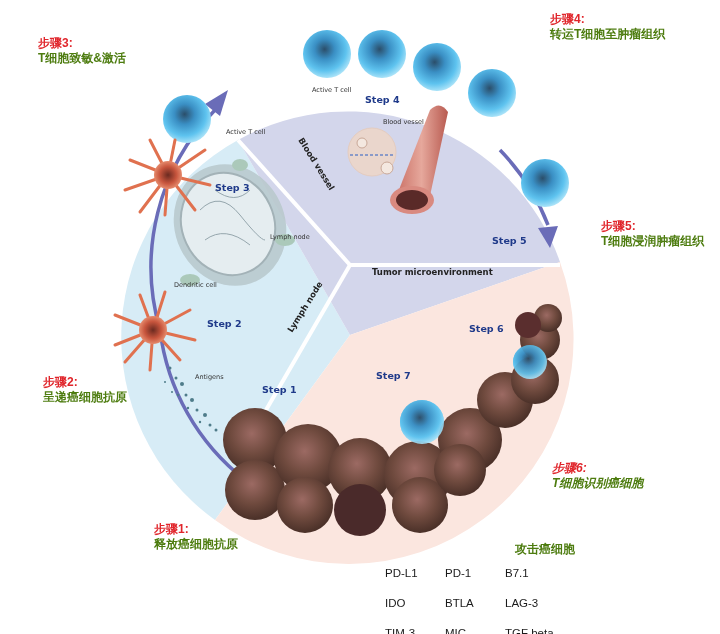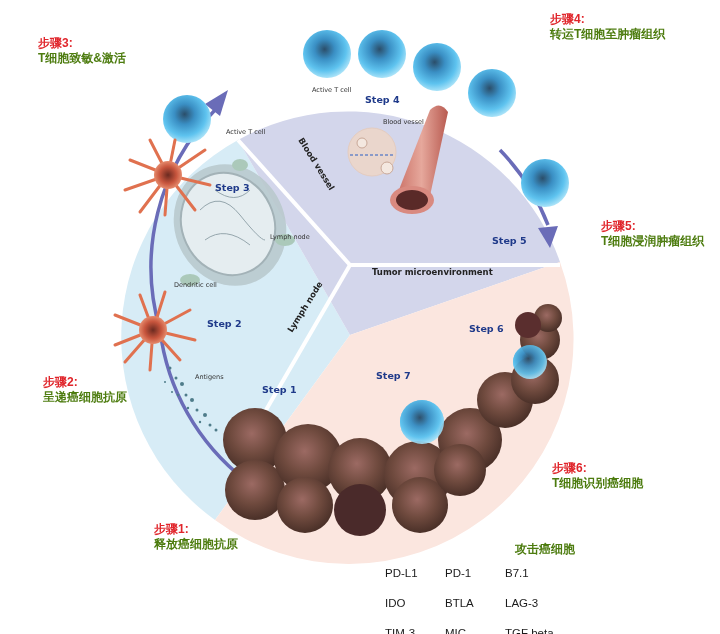--- a/index.html
+++ b/index.html
@@ -191,21 +191,21 @@
 <div class="panel" style="left:601px; top:219px;">
   <div class="step-label">步骤5:</div>
   <div class="step-title">T细胞浸润肿瘤组织</div>
 </div>
 
 <div class="panel" style="left:43px; top:375px;">
   <div class="step-label">步骤2:</div>
   <div class="step-title">呈递癌细胞抗原</div>
 </div>
 
-<div class="panel" style="left:552px; top:461px;">
+<div class="panel" style="left:552px; top:461px;font-style:italic;">
   <div class="step-label">步骤6:</div>
   <div class="step-title">T细胞识别癌细胞</div>
 </div>
 
 <div class="panel" style="left:154px; top:522px;">
   <div class="step-label">步骤1:</div>
   <div class="step-title">释放癌细胞抗原</div>
 </div>
 
 <div class="panel" style="left:385px; top:542px;">

